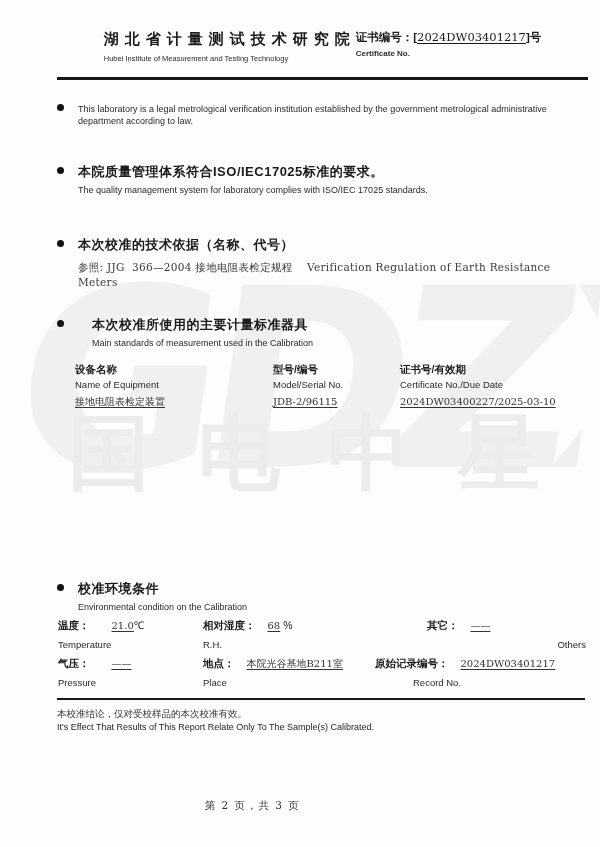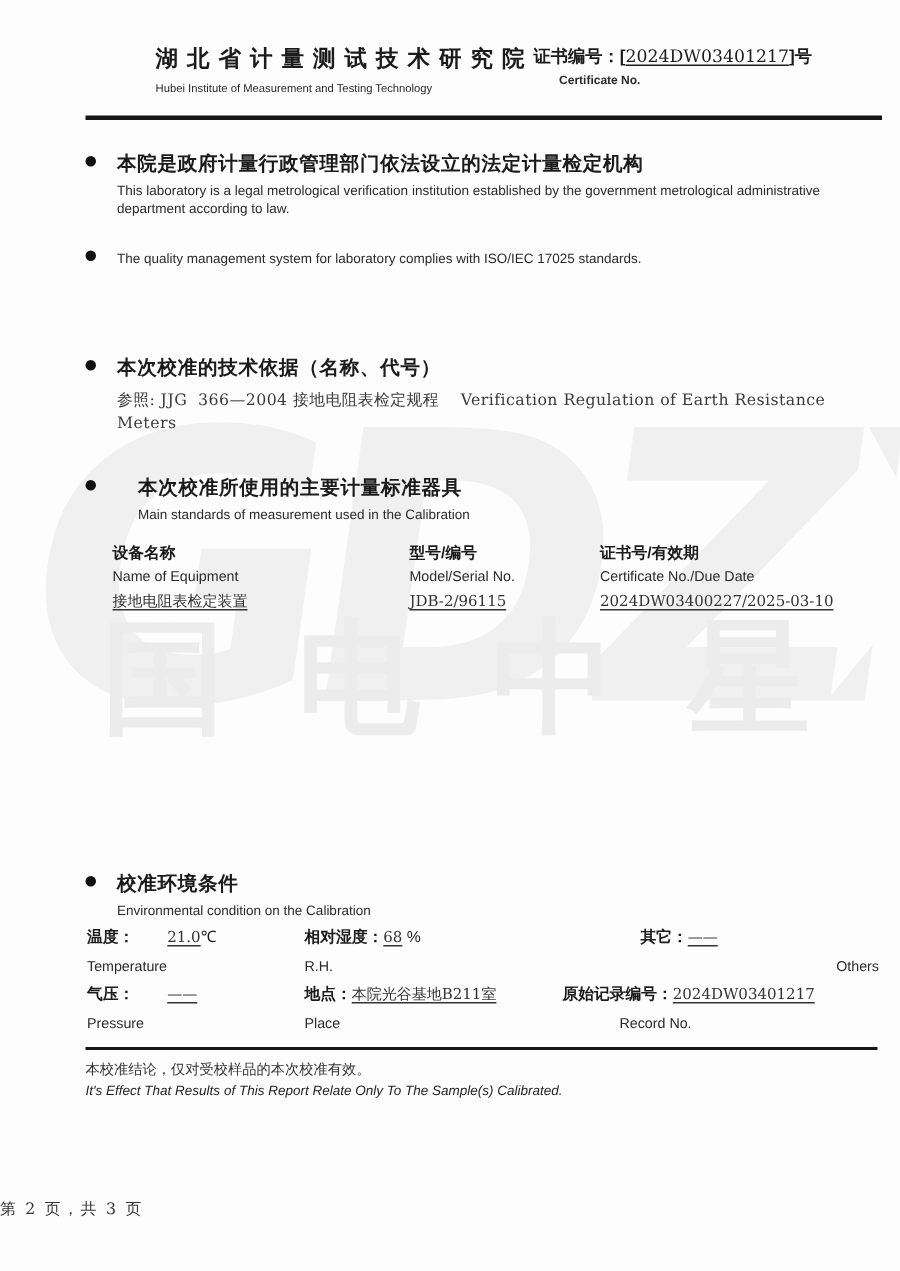--- a/index.html
+++ b/index.html
@@ -30,21 +30,21 @@
     user-select:none;
     text-align:right;
   }
 
   
   .header { top:30px; left:57px; width:531px; display:flex; justify-content:center; }
   .org-cn { font-size:15px; font-weight:bold; letter-spacing:6px; white-space:nowrap; }
   .org-en { font-size:7.5px; color:#2a2a2a; margin-top:5px; }
   .cert-line { font-size:11.5px; font-weight:bold; white-space:nowrap; }
   .cert-no { font-family:"DejaVu Serif", serif; font-weight:normal; text-decoration:underline; text-underline-offset:2px; }
-  .cert-en { font-size:8px; color:#2a2a2a; margin-top:4px; font-weight:bold;margin-left:17px; }
+  .cert-en { font-size:8px; color:#2a2a2a; margin-top:4px; font-weight:bold; }
   .divider-top { top:77px; left:57px; width:531px; height:3px; background:#161616; }
   .divider-bottom { top:698px; left:57px; width:528px; height:2px; background:#161616; }
 
   
   .sec { display:flex; align-items:flex-start; }
   .bullet { flex:0 0 auto; width:7px; height:7px; border-radius:50%; background:#111; margin:4px 14px 0 0; }
   .sec-cn { font-size:13px; font-weight:bold; letter-spacing:0.5px; }
   .sec-en { font-size:9px; color:#2a2a2a; margin-top:3px; line-height:1.35; }
   .s1 { top:100px; left:57px; width:510px; }
   .s2 { top:163px; left:57px; width:510px; }
@@ -64,31 +64,31 @@
   .std-val { margin-top:2px; font-family:"DejaVu Serif", serif; font-size:10px; color:#333;
              text-decoration:underline; text-underline-offset:2px; line-height:16px; }
 
   
   .env { top:615px; left:58px; width:528px; display:grid; grid-template-columns:145px 172px 1fr;
          grid-auto-rows:auto; row-gap:0; }
   .env-cell { font-size:10.5px; line-height:21px; white-space:nowrap; }
   .env-label-cn { font-weight:bold; font-size:10.5px; }
   .env-label-en { font-size:9.5px; color:#2a2a2a; line-height:17px; }
   .env-val { font-family:"DejaVu Serif", serif; font-size:10px; color:#333;
-             text-decoration:underline; text-underline-offset:2px; }
+             text-decoration:underline; text-underline-offset:2px;margin-left:12px; }
   .pl-temp { margin-left:22px; }
   .pl-others { padding-left:52px; }
   .pl-others-en { padding-left:56px;text-align:right; }
   .pl-record-en { padding-left:38px; }
 
   
   .footnotes { top:707px; left:57px; width:520px; }
   .fn-cn { font-family:"DejaVu Serif", serif; font-size:9.5px; color:#333; line-height:14px; }
-  .fn-en { font-size:9px; color:#1f1f1f; line-height:13px;font-style:italic; }
-  .pageno { top:799px; left:0; width:505px; 
+  .fn-en { font-size:9px; color:#1f1f1f; line-height:13px; }
+  .pageno { top:799px; left:0; width:505px; text-align:center;
             font-family:"DejaVu Serif", serif; font-size:10.5px; letter-spacing:1.5px; color:#333; }
 </style>
 </head>
 <body>
 
 <div class="page">
 
   <div class="wm-logo">GDZX</div>
   <div class="wm-text">国电中星</div>
 
@@ -100,28 +100,28 @@
     <div>
       <div class="cert-line"><span>证书编号：[</span><span class="cert-no">2024DW03401217</span><span>]号</span></div>
       <div class="cert-en">Certificate No.</div>
     </div>
   </div>
   <div class="layer divider-top"></div>
 
   <div class="layer s1 sec">
     <span class="bullet"></span>
     <div>
-      <div class="sec-cn">本院是政府计量行政管理部门依法设立的法定计量检定机构</div>
       <div class="sec-en">This laboratory is a legal metrological verification institution established by the government metrological administrative department according to law.</div>
     </div>
   </div>
 
   <div class="layer s2 sec">
     <span class="bullet"></span>
     <div>
+      <div class="sec-cn">本院质量管理体系符合ISO/IEC17025标准的要求。</div>
       <div class="sec-en">The quality management system for laboratory complies with ISO/IEC 17025 standards.</div>
     </div>
   </div>
 
   <div class="layer s3">
     <div class="sec">
       <span class="bullet"></span>
       <div>
         <div class="sec-cn">本次校准的技术依据（名称、代号）</div>
       </div>

